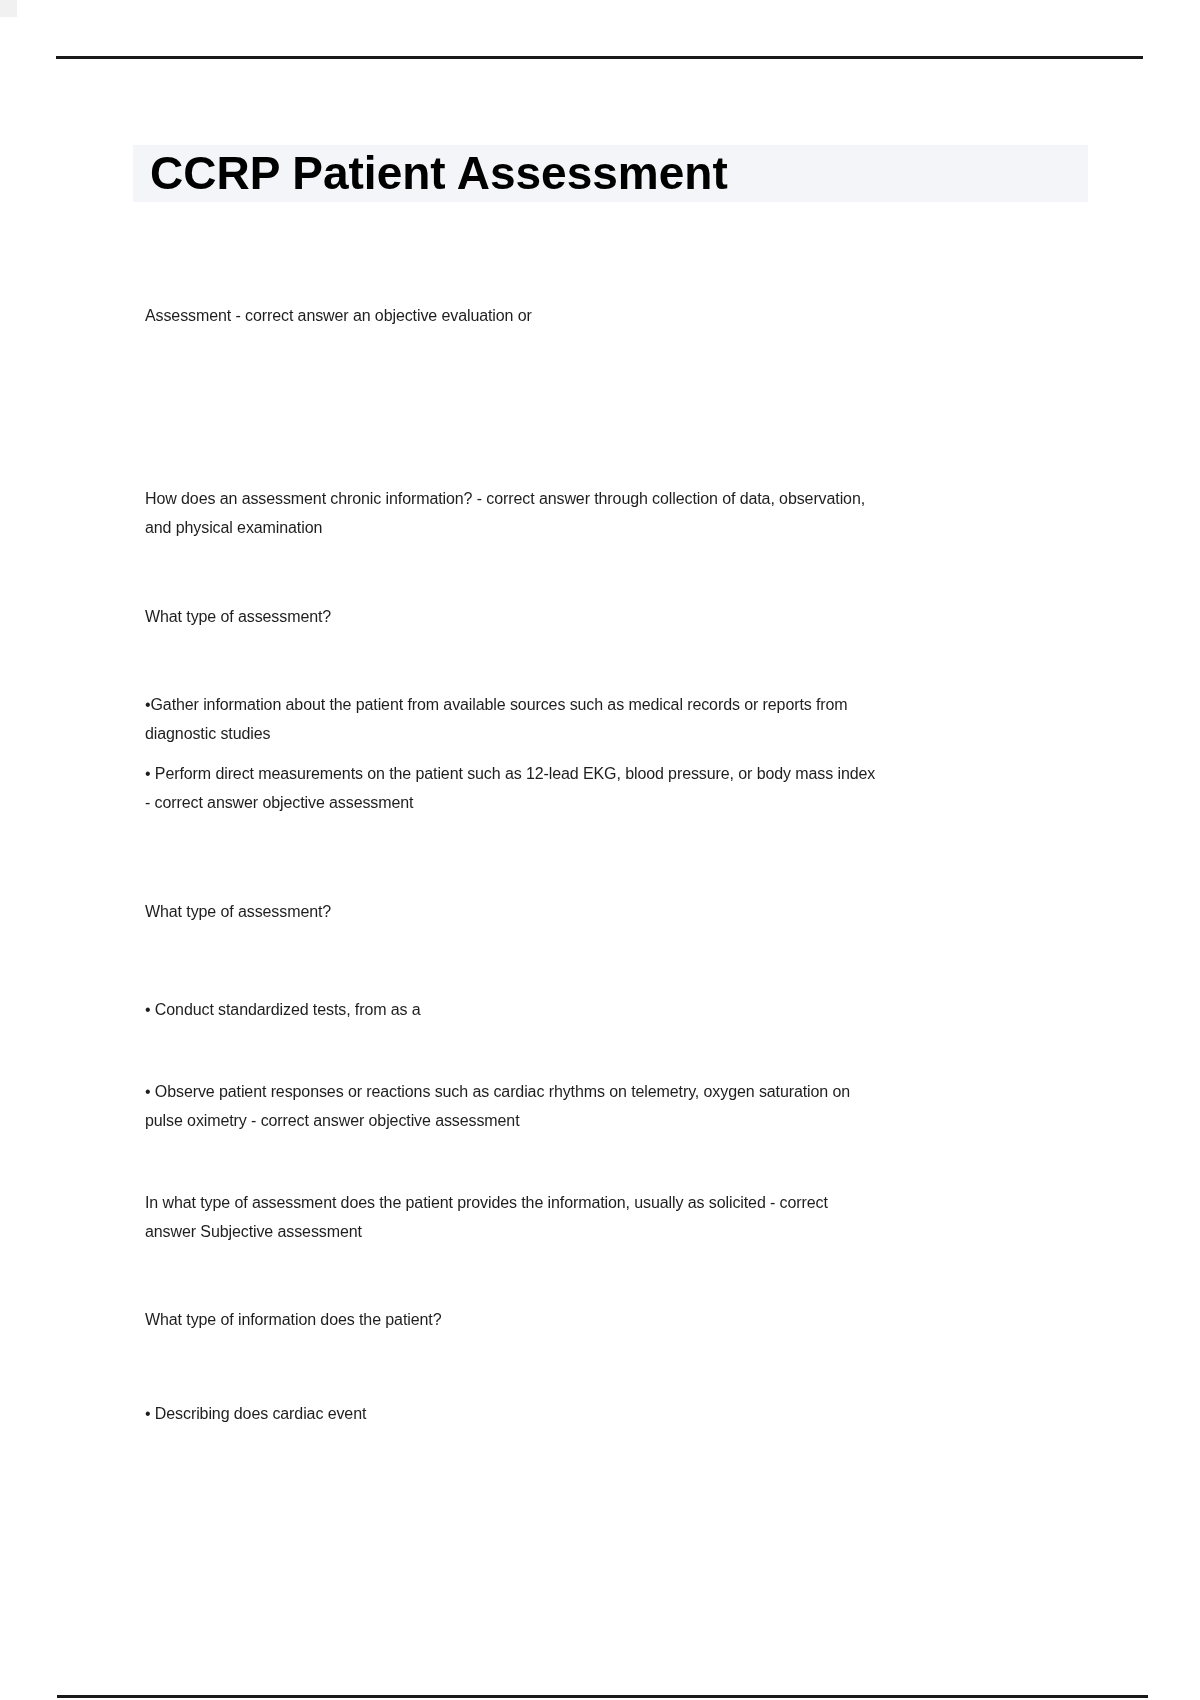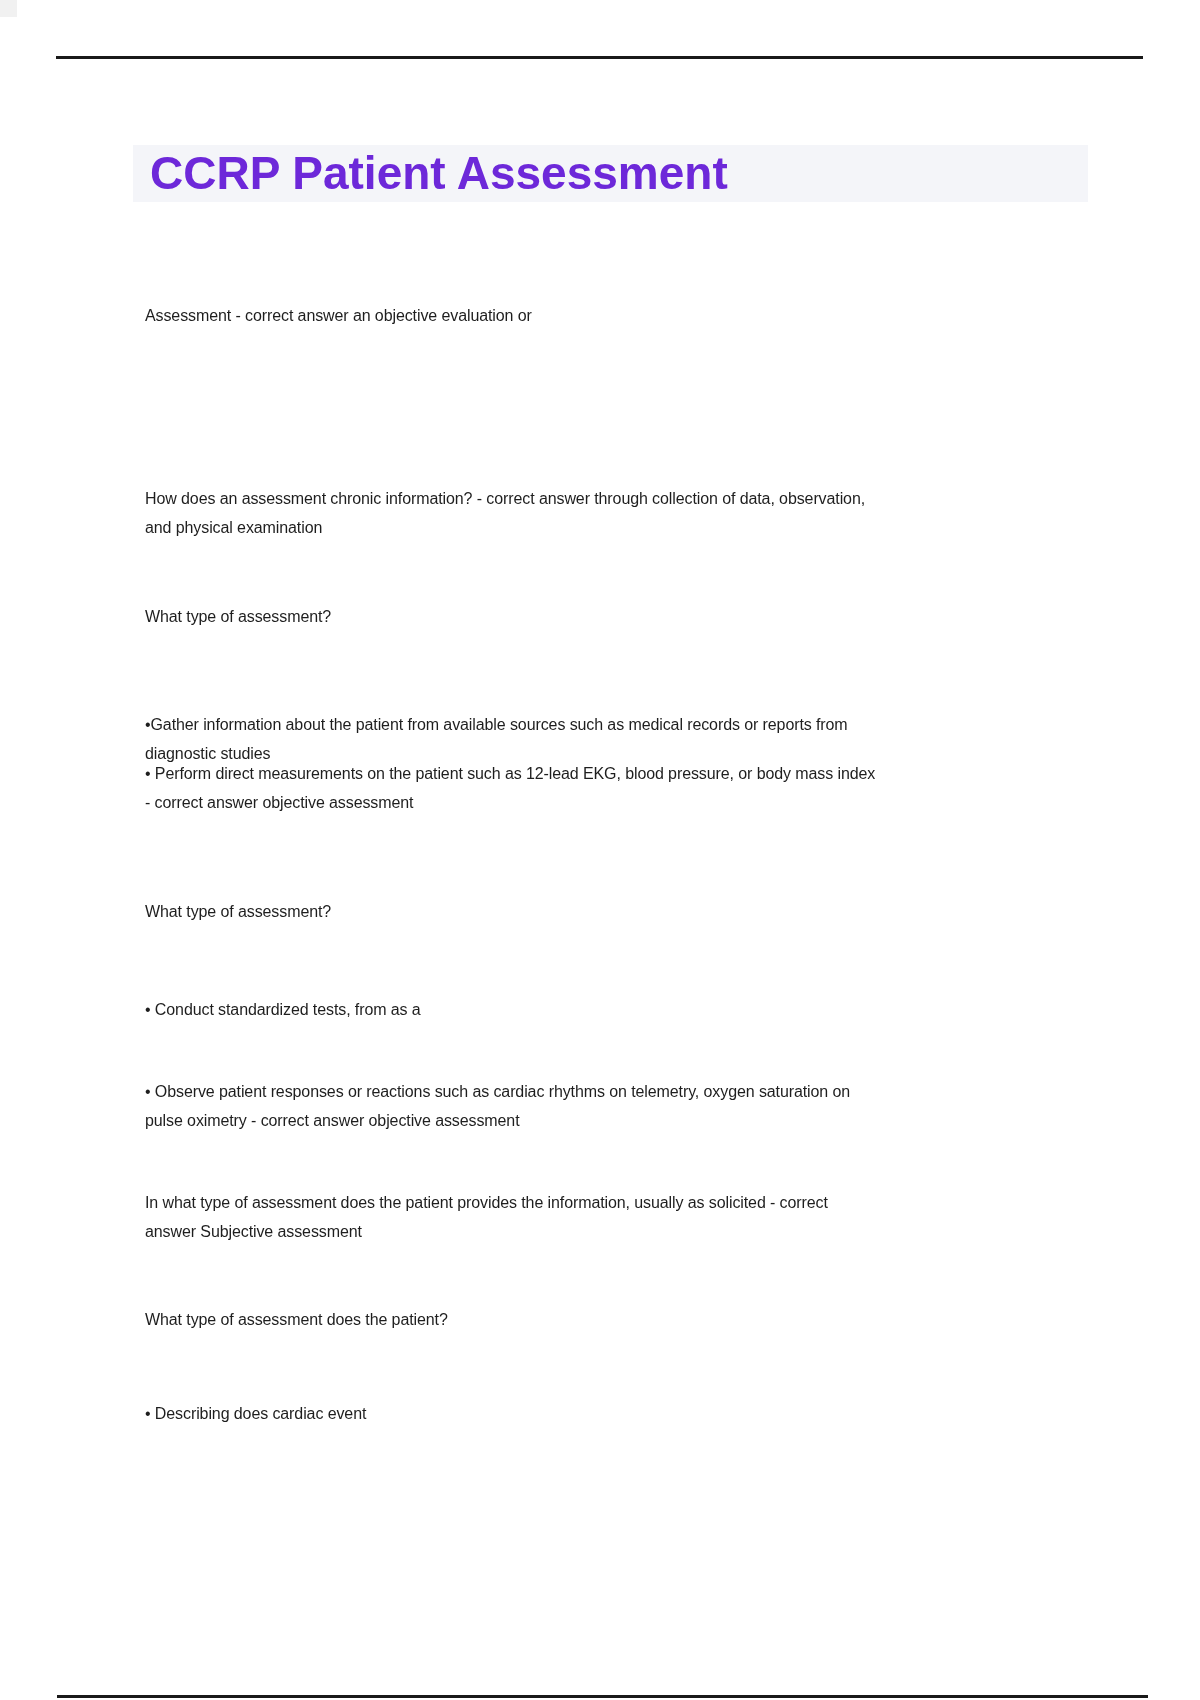--- a/index.html
+++ b/index.html
@@ -26,21 +26,21 @@
   .rule-bottom { left: 57px; top: 1695px; width: 1091px; }
   .title {
     position: absolute;
     left: 133px;
     top: 145px;
     width: 938px;
     height: 57px;
     margin: 0;
     padding-left: 17px;
     background: #f4f5f9;
-    color: #6d28d9;
+    color: #000000;
     font-size: 46px;
     font-weight: bold;
     line-height: 57px;
     white-space: nowrap;
   }
   .content {
     position: absolute;
     left: 145px;
     top: 0;
     width: 1000px;
@@ -64,28 +64,28 @@
   <div class="corner-artifact"></div>
   <div class="rule rule-top"></div>
 
   <h1 class="title">CCRP Patient Assessment</h1>
 
   <main class="content">
     <p class="para" style="top:301px">Assessment - correct answer an objective evaluation or</p>
     <p class="para" style="top:484px">How does an assessment chronic information? - correct answer through collection of data, observation,
 and physical examination</p>
     <p class="para" style="top:602px">What type of assessment?</p>
-    <p class="para" style="top:710px">•Gather information about the patient from available sources such as medical records or reports from
+    <p class="para" style="top:690px">•Gather information about the patient from available sources such as medical records or reports from
 diagnostic studies</p>
     <p class="para" style="top:759px">• Perform direct measurements on the patient such as 12-lead EKG, blood pressure, or body mass index
 - correct answer objective assessment</p>
     <p class="para" style="top:897px">What type of assessment?</p>
     <p class="para" style="top:995px">• Conduct standardized tests, from as a</p>
     <p class="para" style="top:1077px">• Observe patient responses or reactions such as cardiac rhythms on telemetry, oxygen saturation on
 pulse oximetry - correct answer objective assessment</p>
     <p class="para" style="top:1188px">In what type of assessment does the patient provides the information, usually as solicited - correct
 answer Subjective assessment</p>
-    <p class="para" style="top:1305px">What type of assessment does the patient?</p>
+    <p class="para" style="top:1305px">What type of information does the patient?</p>
     <p class="para" style="top:1399px">• Describing does cardiac event</p>
   </main>
 
   <div class="rule rule-bottom"></div>
 </div>
 
 </body></html>

